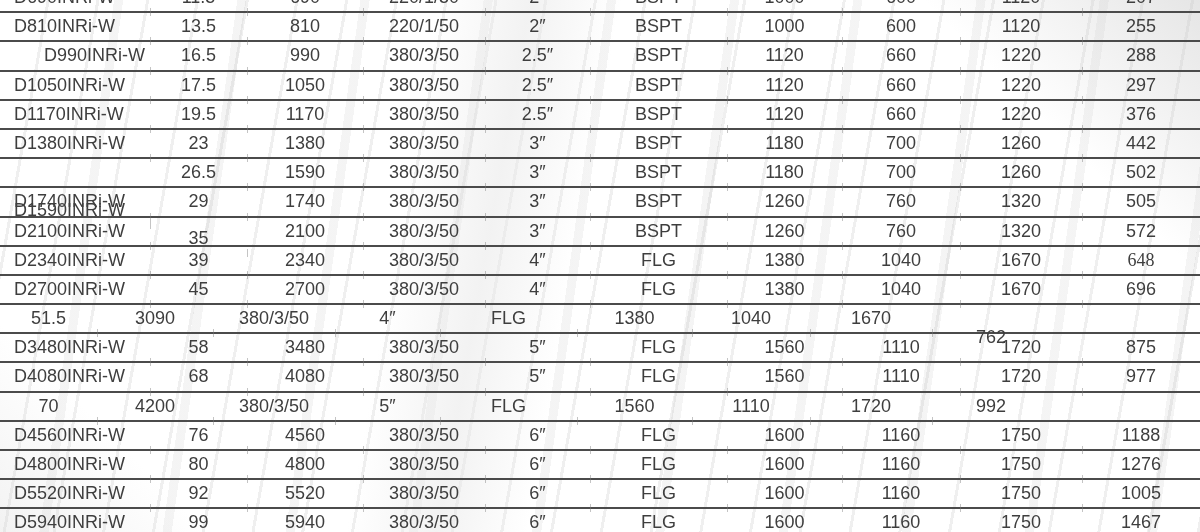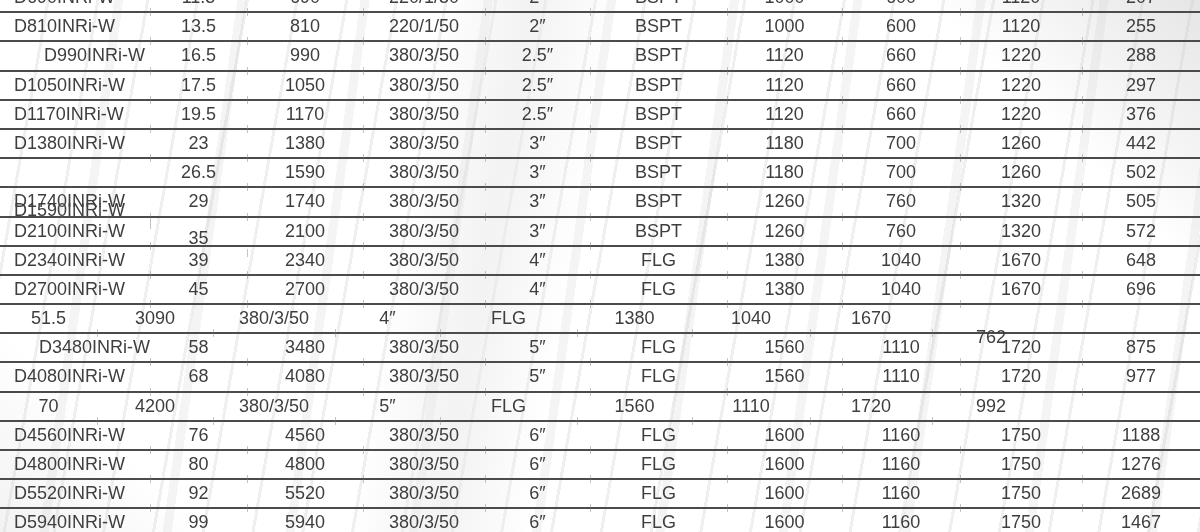--- a/index.html
+++ b/index.html
@@ -177,21 +177,21 @@
     <div class="row">
       <div class="cell c-model" style="width: 150px;">D2340INRi-W</div>
       <div class="cell" style="width: 97px;">39</div>
       <div class="cell" style="width: 116px;">2340</div>
       <div class="cell" style="width: 122px;">380/3/50</div>
       <div class="cell" style="width: 105px;">4″</div>
       <div class="cell" style="width: 137px;">FLG</div>
       <div class="cell" style="width: 115px;">1380</div>
       <div class="cell" style="width: 118px;">1040</div>
       <div class="cell" style="width: 122px;">1670</div>
-      <div class="cell" style="width: 118px;">648</div>
+      <div class="cell" style="width: 118px; font-family: Liberation Serif, serif;">648</div>
     </div>
     <div class="row">
       <div class="cell c-model" style="width: 150px;">D2700INRi-W</div>
       <div class="cell" style="width: 97px;">45</div>
       <div class="cell" style="width: 116px;">2700</div>
       <div class="cell" style="width: 122px;">380/3/50</div>
       <div class="cell" style="width: 105px;">4″</div>
       <div class="cell" style="width: 137px;">FLG</div>
       <div class="cell" style="width: 115px;">1380</div>
       <div class="cell" style="width: 118px;">1040</div>
@@ -203,21 +203,21 @@
       <div class="cell" style="width: 116px;">3090</div>
       <div class="cell" style="width: 122px;">380/3/50</div>
       <div class="cell" style="width: 105px;">4″</div>
       <div class="cell" style="width: 137px;">FLG</div>
       <div class="cell" style="width: 115px;">1380</div>
       <div class="cell" style="width: 118px;">1040</div>
       <div class="cell" style="width: 122px;">1670</div>
       <div class="cell" style="width: 118px; margin-top: 19px;">762</div>
     </div>
     <div class="row">
-      <div class="cell c-model" style="width: 150px; text-align: right;">D3480INRi-W</div>
+      <div class="cell c-model" style="width: 150px;">D3480INRi-W</div>
       <div class="cell" style="width: 97px;">58</div>
       <div class="cell" style="width: 116px;">3480</div>
       <div class="cell" style="width: 122px;">380/3/50</div>
       <div class="cell" style="width: 105px;">5″</div>
       <div class="cell" style="width: 137px;">FLG</div>
       <div class="cell" style="width: 115px;">1560</div>
       <div class="cell" style="width: 118px;">1110</div>
       <div class="cell" style="width: 122px;">1720</div>
       <div class="cell" style="width: 118px;">875</div>
     </div>
@@ -271,21 +271,21 @@
     <div class="row">
       <div class="cell c-model" style="width: 150px;">D5520INRi-W</div>
       <div class="cell" style="width: 97px;">92</div>
       <div class="cell" style="width: 116px;">5520</div>
       <div class="cell" style="width: 122px;">380/3/50</div>
       <div class="cell" style="width: 105px;">6″</div>
       <div class="cell" style="width: 137px;">FLG</div>
       <div class="cell" style="width: 115px;">1600</div>
       <div class="cell" style="width: 118px;">1160</div>
       <div class="cell" style="width: 122px;">1750</div>
-      <div class="cell" style="width: 118px;">2689</div>
+      <div class="cell" style="width: 118px;">1005</div>
     </div>
     <div class="row">
       <div class="cell c-model" style="width: 150px;">D5940INRi-W</div>
       <div class="cell" style="width: 97px;">99</div>
       <div class="cell" style="width: 116px;">5940</div>
       <div class="cell" style="width: 122px;">380/3/50</div>
       <div class="cell" style="width: 105px;">6″</div>
       <div class="cell" style="width: 137px;">FLG</div>
       <div class="cell" style="width: 115px;">1600</div>
       <div class="cell" style="width: 118px;">1160</div>

